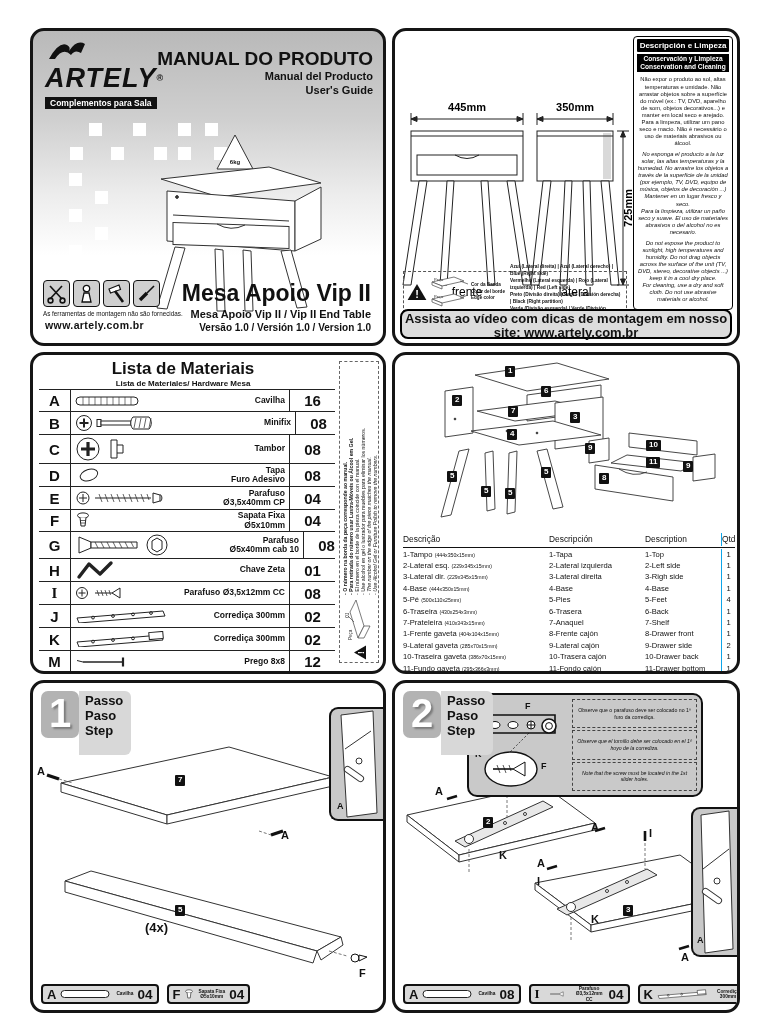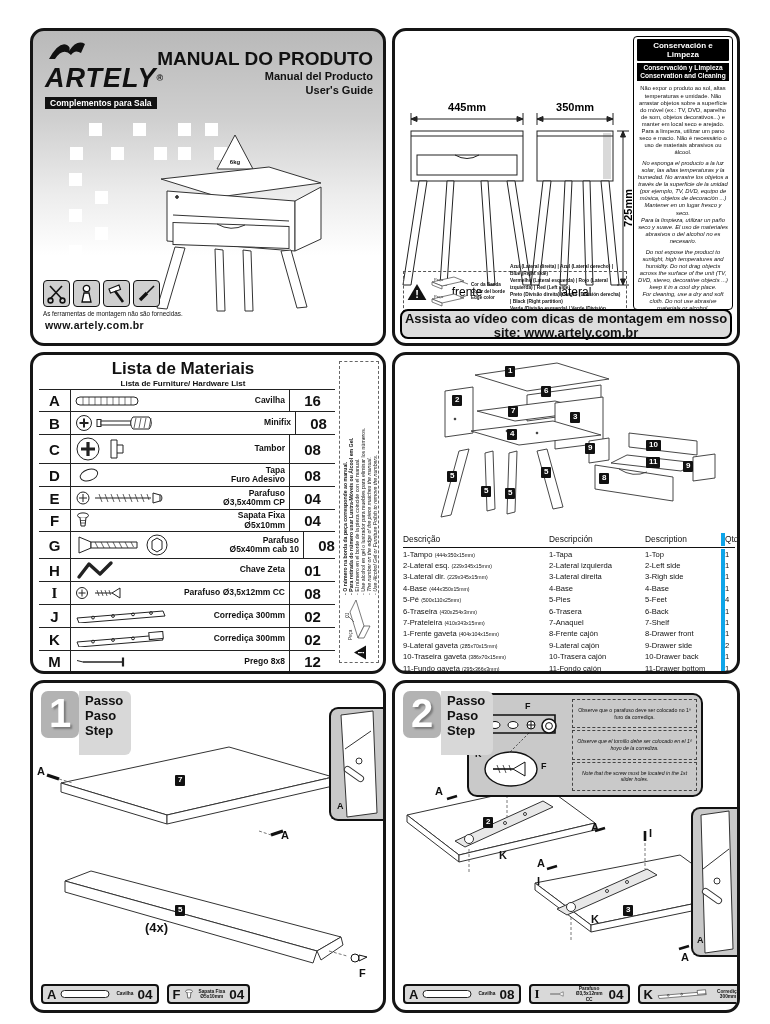--- a/index.html
+++ b/index.html
@@ -65,21 +65,21 @@
   .strip-notes .b { font-weight:700; }
   .strip-notes .i { font-style:italic; }
 
   
   #exploded-svg { position:absolute; left:2px; top:2px; }
   .ptag { position:absolute; background:#111; color:#fff; font-size:8px; font-weight:700; padding:1px 3px; border-radius:1px; line-height:1.1; }
   .parts-table { position:absolute; left:8px; top:178px; width:332px; }
   .pt-row { display:grid; grid-template-columns:146px 96px 76px 14px; font-size:7.6px; line-height:1.5; }
   .pt-head { font-size:8.4px; border-bottom:1px solid #111; padding-bottom:1px; margin-bottom:1px; }
   .pt-dim { font-size:5.2px; }
-  .pt-qty { text-align:left; border-left:4px solid #0ea5e9; }
+  .pt-qty { text-align:center; border-left:1px solid #0ea5e9; }
 
   
   .step-head { position:absolute; left:8px; top:8px; display:flex; align-items:flex-start; z-index:5; }
   .step-num { width:38px; height:47px; background:#b3b3b3; border-radius:7px; color:#fff; font-size:40px; font-weight:800; line-height:45px; text-align:center; text-shadow:2px 2px 2px #7a7a7a; }
   .step-label { background:#d8d8d8; border-radius:0 6px 6px 0; padding:2px 8px 16px 6px; font-size:13px; font-weight:700; line-height:1.17; }
   .step-svg { position:absolute; left:0; top:0; }
   .ann { position:absolute; font-size:11px; font-weight:800; }
   .mult { position:absolute; font-size:13px; font-weight:800; }
   .side-inset { position:absolute; right:0; background:#c9c9c9; border:2px solid #111; border-right:none; border-radius:9px 0 0 9px; }
   .chips { position:absolute; left:8px; bottom:6px; display:flex; gap:8px; }
@@ -173,20 +173,25 @@
       <div class="tool">
         <svg width="21" height="21" viewBox="0 0 21 21">
             <line x1="4" y1="17" x2="11" y2="10" stroke="#111" stroke-width="3.4"></line>
             <line x1="11" y1="10" x2="18" y2="3" stroke="#111" stroke-width="1.6"></line>
           </svg>
       </div>
     </div>
     <div class="tools-note">As ferramentas de montagem não são fornecidas.</div>
     <div class="p1-site">www.artely.com.br</div>
 
+    <div class="p1-product">
+      <div class="p1-product-title">Mesa Apoio Vip II</div>
+      <div class="p1-product-sub">Mesa Apoio Vip II / Vip II End Table</div>
+      <div class="p1-version">Versão 1.0 / Versión 1.0 / Version 1.0</div>
+    </div>
   </div>
 
   <div class="panel" id="p2">
     <svg id="dims-svg" width="236" height="240" viewBox="0 0 236 240">
       <g stroke="#222" stroke-width="1" fill="none">
 
         <line x1="14" y1="62" x2="126" y2="62"></line>
           <line x1="14" y1="56" x2="14" y2="68"></line>
           <line x1="126" y1="56" x2="126" y2="68"></line>
         <polygon points="14,62 20,59.5 20,64.5" fill="#222"></polygon>
@@ -222,21 +227,21 @@
           <polygon points="226,228 223.5,222 228.5,222" fill="#222"></polygon>
       </g>
       <text class="dim-text" x="70" y="54" text-anchor="middle">445mm</text>
       <text class="dim-text" x="178" y="54" text-anchor="middle">350mm</text>
       <text class="dim-text" transform="translate(235,151) rotate(-90)" text-anchor="middle" font-size="10">725mm</text>
       <text class="view-label" x="70" y="239" text-anchor="middle">frente</text>
       <text class="view-label" x="178" y="239" text-anchor="middle">lateral</text>
     </svg>
 
     <div class="care">
-      <div class="care-title">Conservación e Limpeza</div>
+      <div class="care-title">Descripción e Limpeza</div>
       <div class="care-sub">
         <div>Conservación y Limpieza</div>
         <div>Conservation and Cleaning</div>
       </div>
       <div class="care-p pre">Não expor o produto ao sol, altas temperaturas e umidade. Não arrastar objetos sobre a superfície do móvel (ex.: TV, DVD, aparelho de som, objetos decorativos...) e manter em local seco e arejado.
 Para a limpeza, utilizar um pano seco e macio. Não é necessário o uso de materiais abrasivos ou álcool.</div>
       <div class="care-p it pre">No exponga el producto a la luz solar, las altas temperaturas y la humedad. No arrastre los objetos a través de la superficie de la unidad (por ejemplo, TV, DVD, equipo de música, objetos de decoración ...) Mantener en un lugar fresco y seco.
 Para la limpieza, utilizar un paño seco y suave. El uso de materiales abrasivos o del alcohol no es necesario.</div>
       <div class="care-p it pre">Do not expose the product to sunlight, high temperatures and humidity. Do not drag objects across the surface of the unit (TV, DVD, stereo, decorative objects ...) keep it in a cool dry place.
 For cleaning, use a dry and soft cloth. Do not use abrasive materials or alcohol.</div>
@@ -274,21 +279,21 @@
 
     <div class="video-box">
       <span>Assista ao vídeo com dicas de montagem em nosso site:</span>
       <span class="video-link">www.artely.com.br</span>
     </div>
   </div>
 
   <div class="panel" id="p3">
     <div class="mat-head">
       <div class="mat-title">Lista de Materiais</div>
-      <div class="mat-sub">Lista de Furniture/ Hardware List</div>
+      <div class="mat-sub">Lista de Materiales/ Hardware Mesa</div>
     </div>
     <div class="mat-table">
       <div class="m-row" style="height:22px;">
         <div class="m-letter">A</div>
         <div class="m-icon">
             <svg width="70" height="12" viewBox="0 0 70 12">
               <rect x="1" y="2" width="62" height="8" rx="4" fill="#fff" stroke="#222"></rect>
               <path d="M8 2v8M14 2v8M20 2v8M26 2v8M32 2v8M38 2v8M44 2v8M50 2v8M56 2v8" stroke="#222" stroke-width=".6"></path>
             </svg>
           </div>

